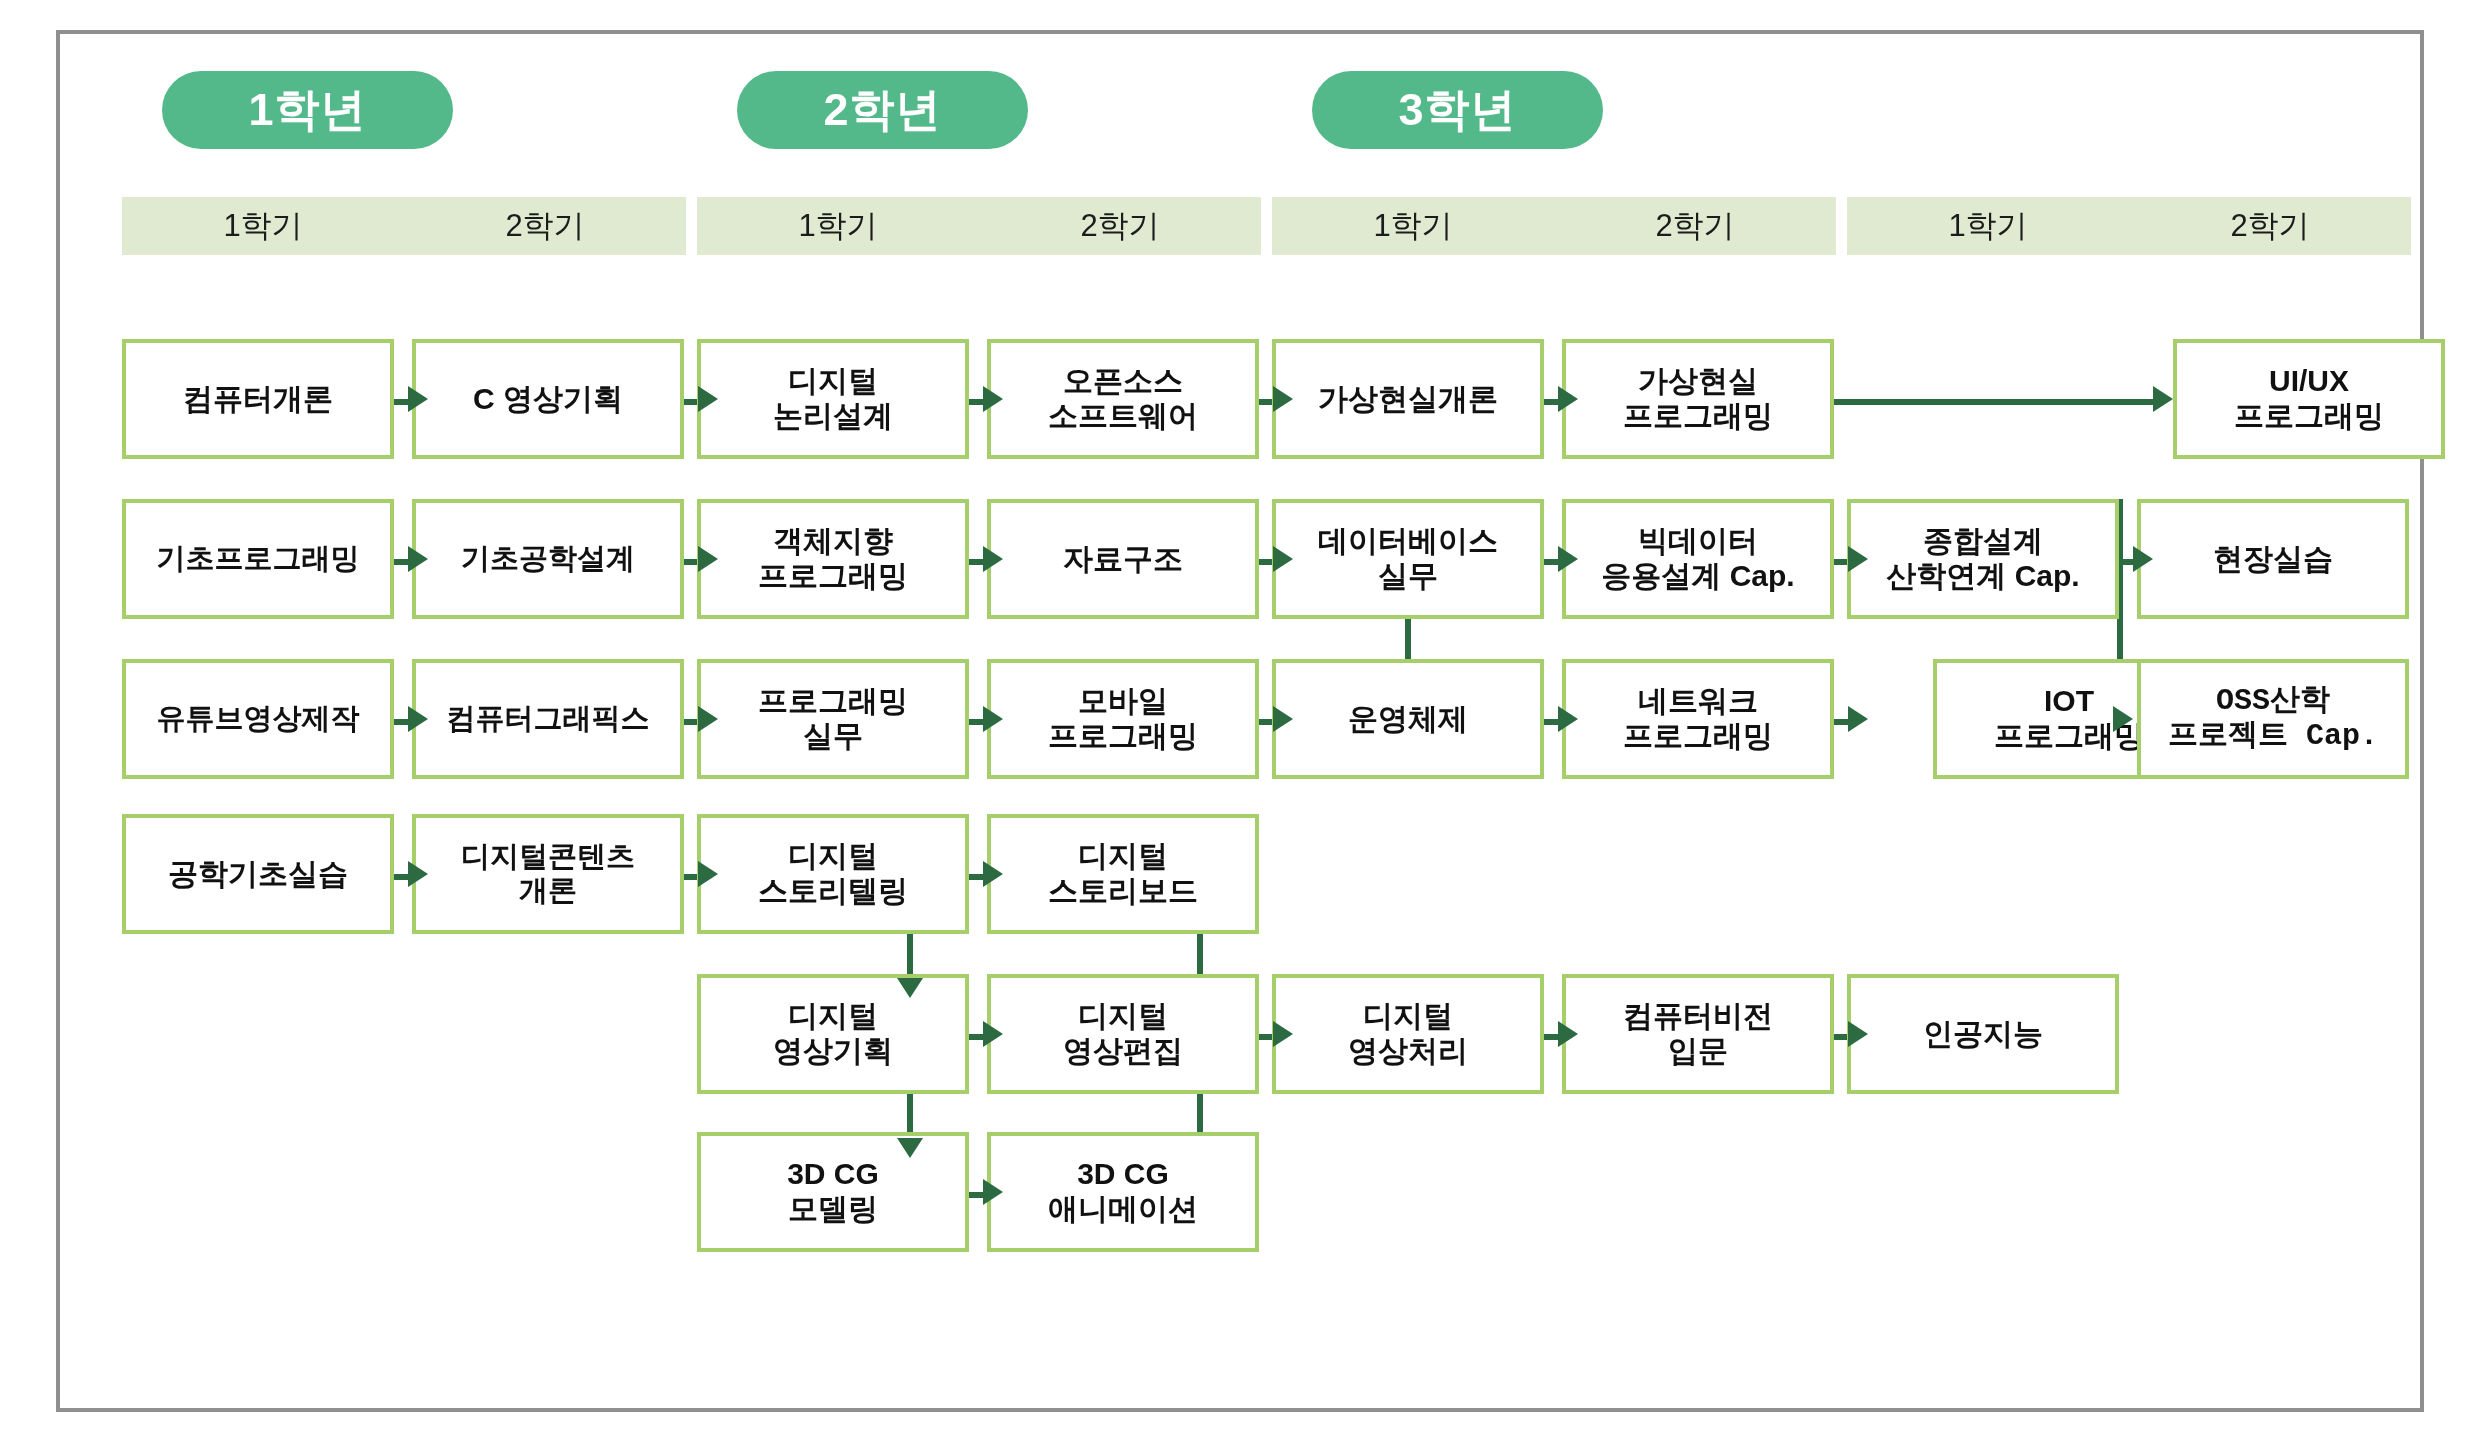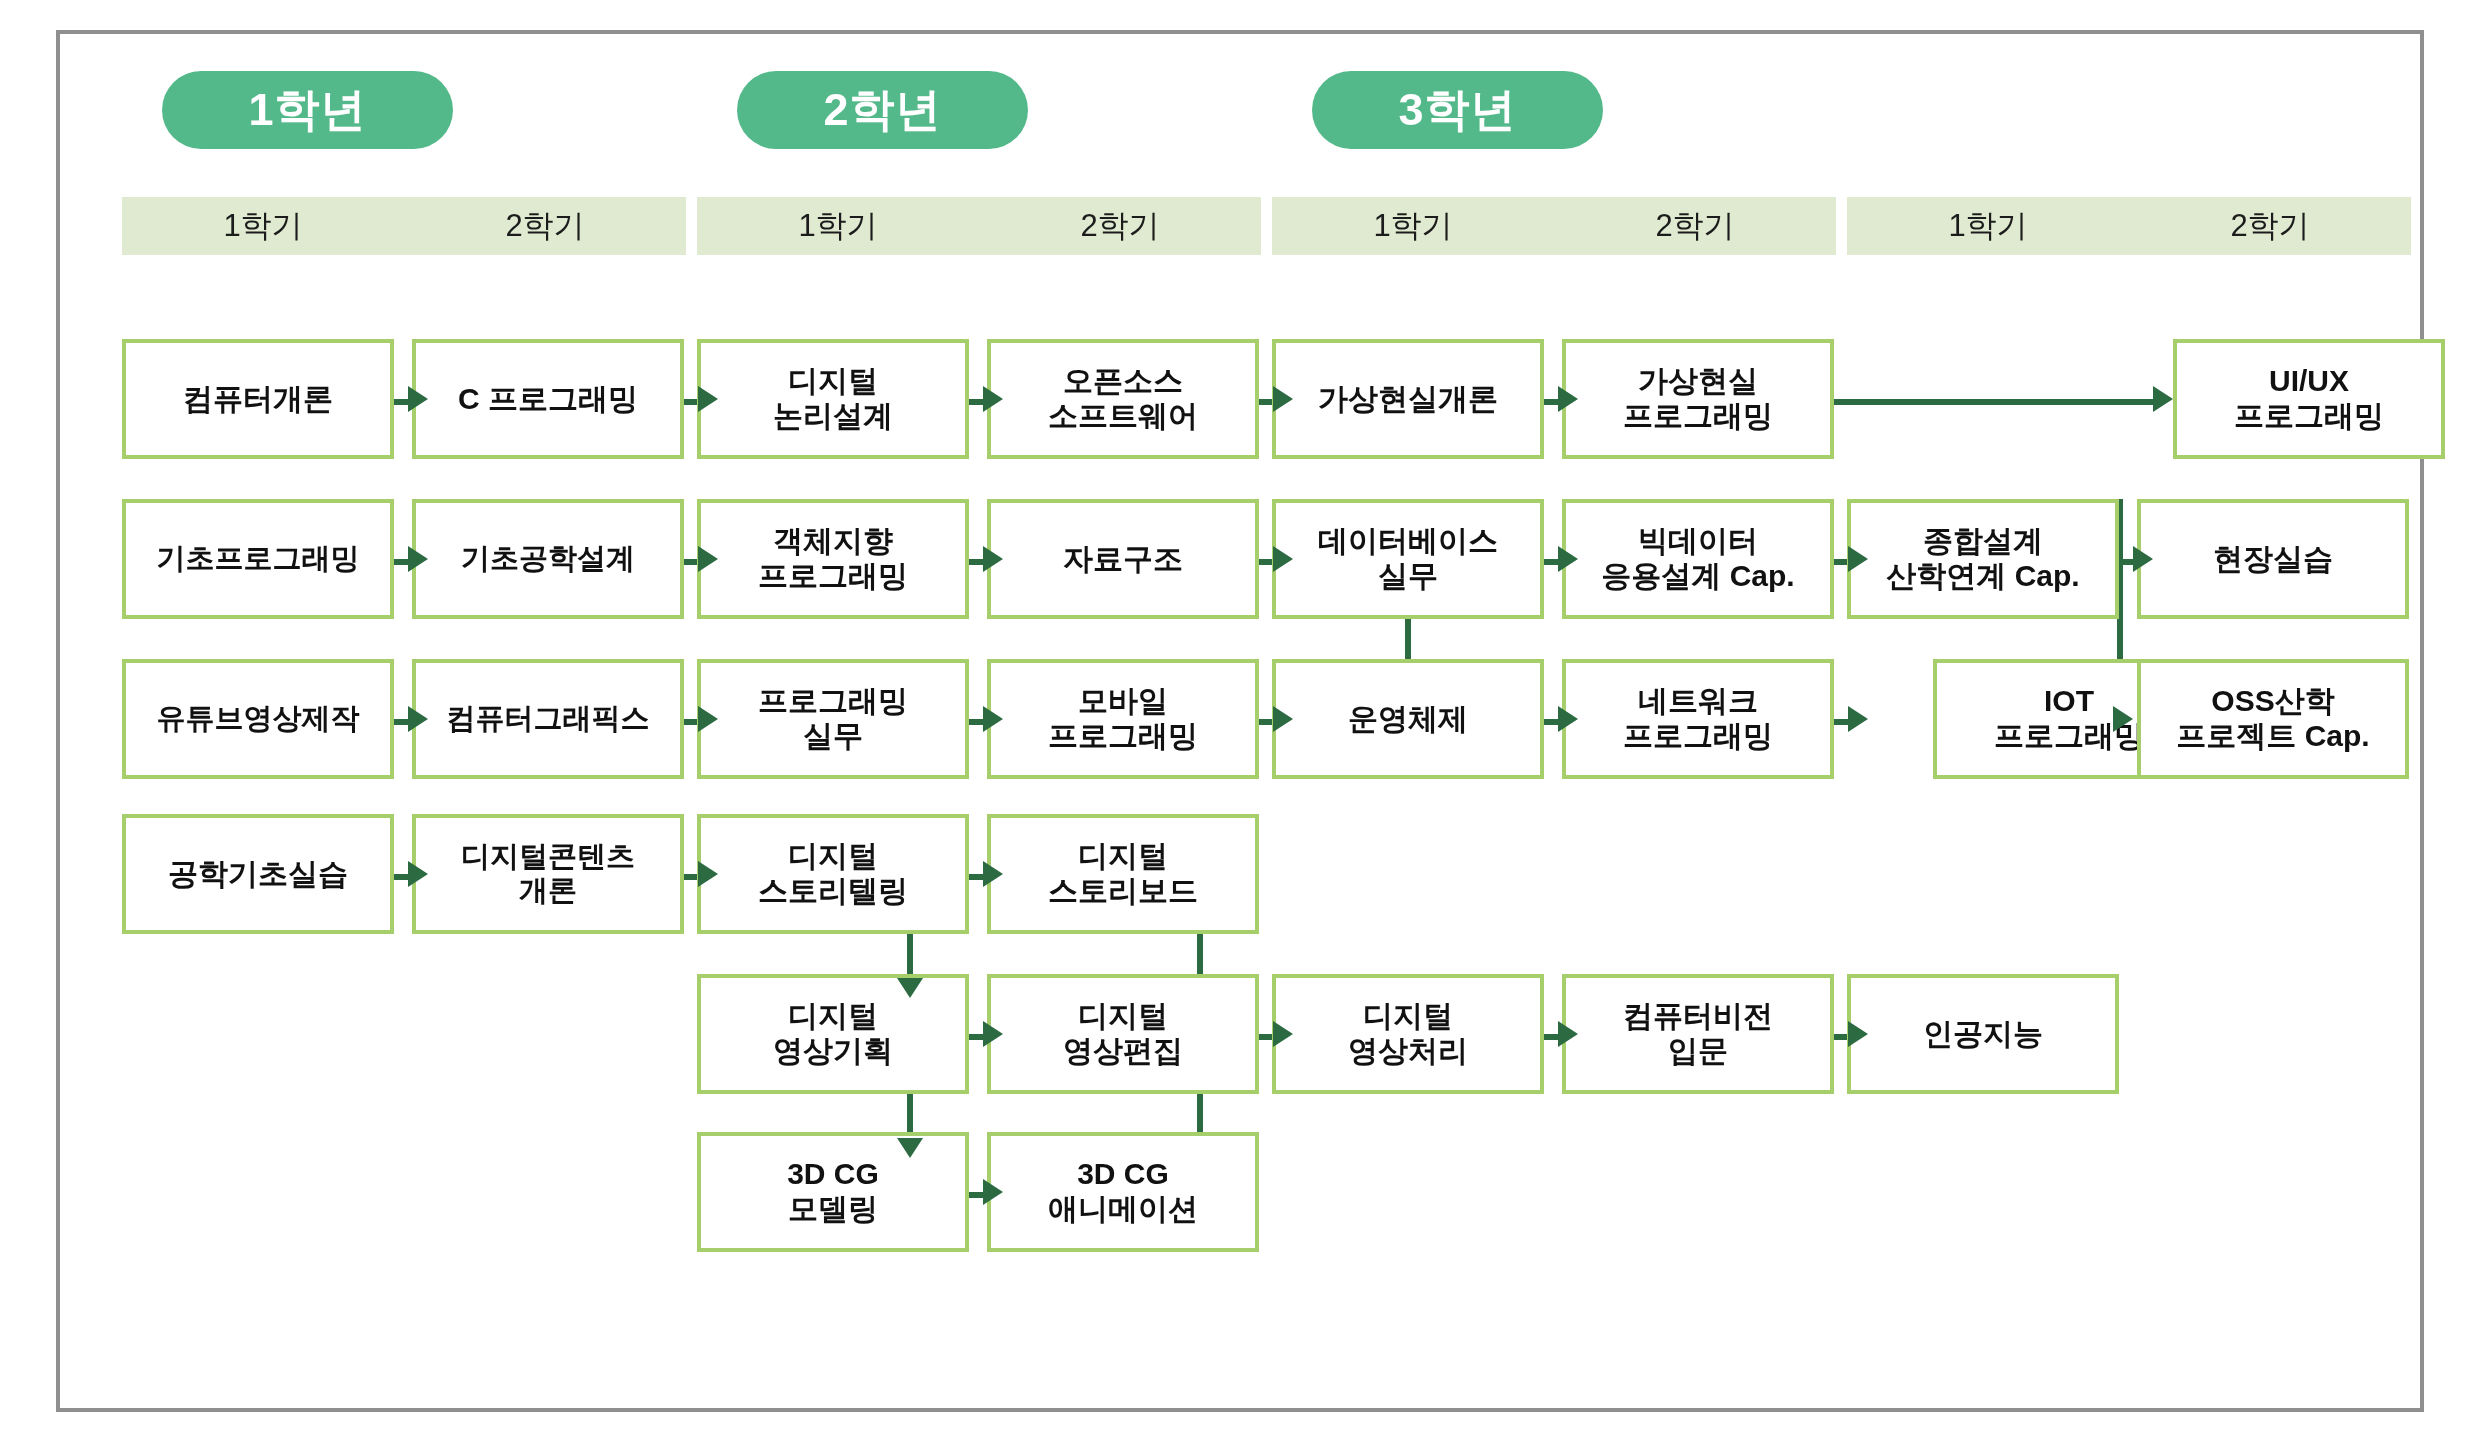--- a/index.html
+++ b/index.html
@@ -218,21 +218,21 @@
 
     <div class="vline" style="left:1137px; top:1060px; height:66px;"></div>
 
     <div class="hline" style="left:891px; top:1158px; width:36px;"></div>
     <div class="arrow-r" style="left:923px; top:1145px;"></div>
 
     <div class="course fs-lg" style="left:62px; top:305px; width:272px; height:120px;">
       <span class="txt">컴퓨터개론</span>
     </div>
     <div class="course fs-lg" style="left:352px; top:305px; width:272px; height:120px;">
-      <span class="txt">C 프로그래밍</span>
+      <span class="txt">C 영상기획</span>
     </div>
     <div class="course fs-lg" style="left:637px; top:305px; width:272px; height:120px;">
       <div>
         <span class="txt">디지털</span>
         <span class="txt">논리설계</span>
       </div>
     </div>
     <div class="course fs-lg" style="left:927px; top:305px; width:272px; height:120px;">
       <div>
         <span class="txt">오픈소스</span>
@@ -318,21 +318,21 @@
         <span class="txt">네트워크</span>
         <span class="txt">프로그래밍</span>
       </div>
     </div>
     <div class="course fs-lg" style="left:1873px; top:625px; width:272px; height:120px;">
       <div>
         <span class="txt">IOT</span>
         <span class="txt">프로그래밍</span>
       </div>
     </div>
-    <div class="course fs-lg" style="left:2077px; top:625px; width:272px; height:120px;">
+    <div class="course fs-lg" style="left:2077px; top:625px; width:272px; height:120px;font-family:Liberation Mono, monospace;">
       <div>
         <span class="txt">OSS산학</span>
         <span class="txt">프로젝트 Cap.</span>
       </div>
     </div>
 
     <div class="course fs-lg" style="left:62px; top:780px; width:272px; height:120px;">
       <span class="txt">공학기초실습</span>
     </div>
     <div class="course fs-md" style="left:352px; top:780px; width:272px; height:120px;">

